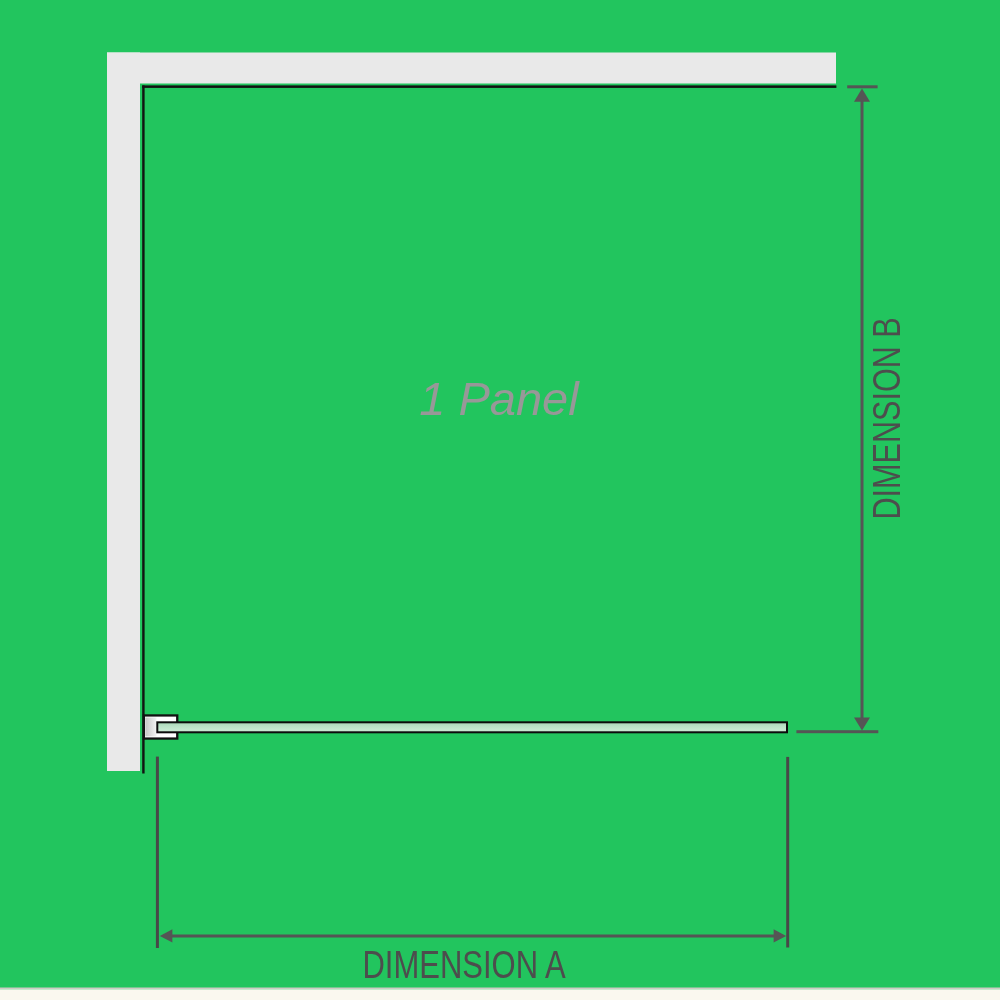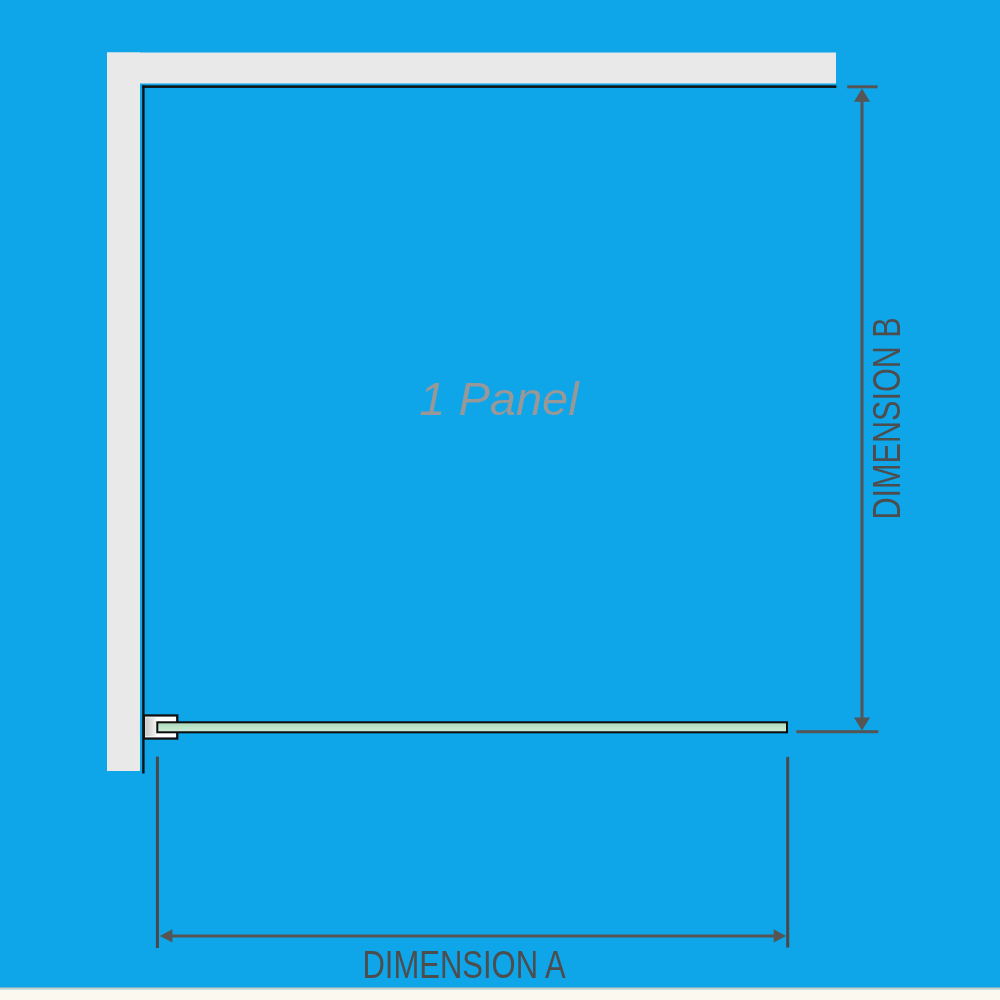--- a/index.html
+++ b/index.html
@@ -1,16 +1,16 @@
 <!DOCTYPE html>
 <html><head>
 <meta charset="utf-8">
 <style>
   html,body{margin:0;padding:0;background:#ffffff;}
-  .page{position:relative;width:1000px;height:1000px;overflow:hidden;background:#0ea5e9;
+  .page{position:relative;width:1000px;height:1000px;overflow:hidden;background:#22c55e;
         font-family:"Liberation Sans", sans-serif;}
 </style>
 </head>
 <body>
 <div class="page">
 <svg width="1000" height="1000" viewBox="0 0 1000 1000" xmlns="http://www.w3.org/2000/svg">
   <defs>
     <linearGradient id="bracketGrad" x1="0" y1="0" x2="1" y2="0">
       <stop offset="0" stop-color="#c6c6c6"></stop>
       <stop offset="1" stop-color="#f4f4f4"></stop>

